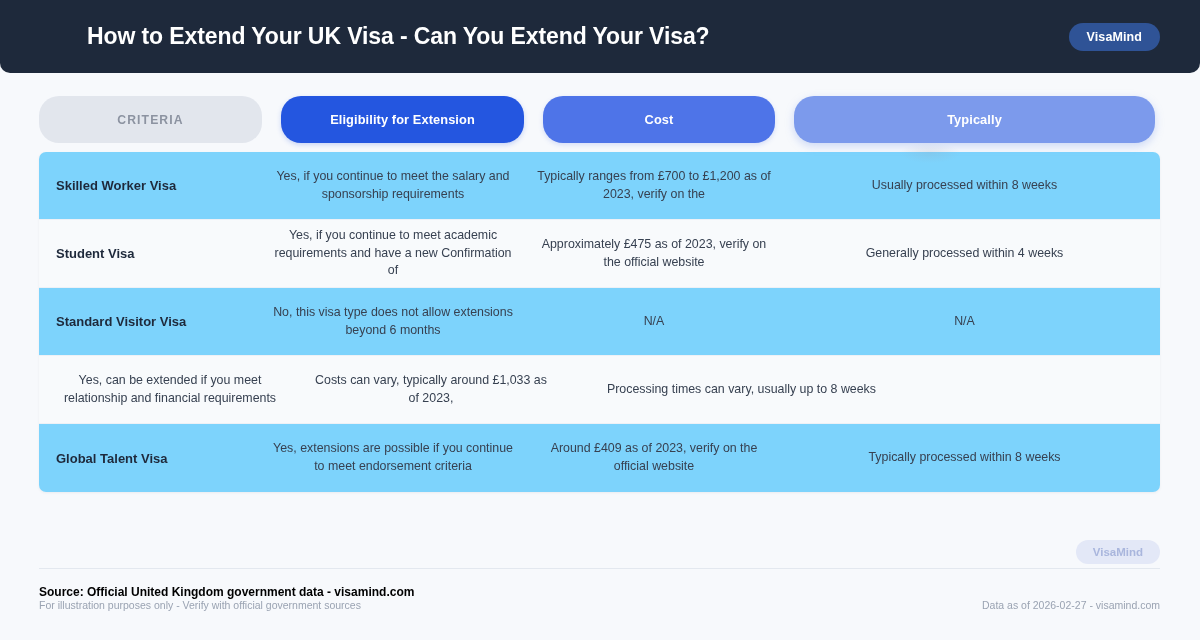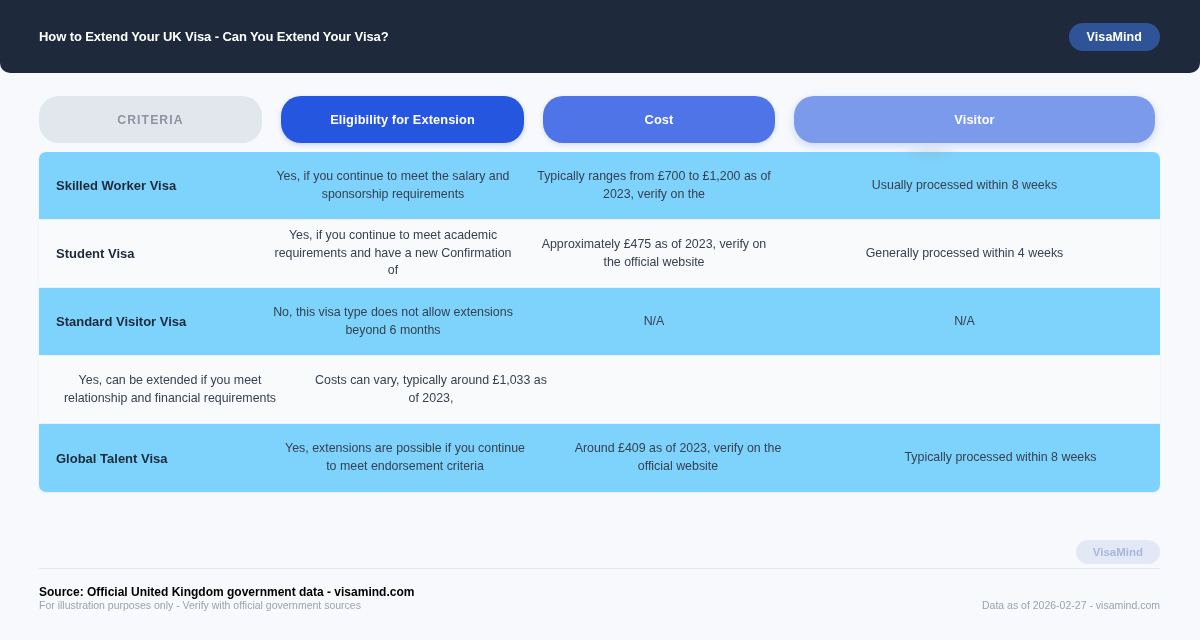--- a/index.html
+++ b/index.html
@@ -26,24 +26,25 @@
     display: flex;
     align-items: center;
     justify-content: space-between;
     padding: 0 40px 0 39px;
     position: relative;
     z-index: 5;
   }
 
   .header-title {
     color: #ffffff;
-    font-size: 13px;
+    font-size: 23px;
     font-weight: bold;
     letter-spacing: -0.1px;
     white-space: nowrap;
+    margin-left: 48px;
   }
 
   .brand-badge {
     background: #2f5396;
     color: #ffffff;
     font-size: 12.5px;
     font-weight: bold;
     padding: 7px 18px;
     border-radius: 14px;
     letter-spacing: 0.1px;
@@ -115,21 +116,21 @@
     overflow: hidden;
     box-shadow: 0 1px 3px rgba(15,23,42,0.055);
   }
 
   .row {
     display: flex;
     align-items: stretch;
     height: 68px;
     border-bottom: 1px solid #eef1f6;
   }
-  .row:last-child { border-bottom: none; gap: 12px; }
+  .row:last-child { border-bottom: none; }
   .row.odd  { background: #7dd3fc; }
   .row.even { background: #f8fafc; }
 
   .cell {
     display: flex;
     align-items: center;
     padding: 0 10px;
     flex: 0 0 auto;
   }
 
@@ -218,21 +219,21 @@
 </div>
 
 <div class="head-shadow"></div>
 
 <div class="table-wrap">
 
   <div class="col-headers">
     <div class="col-head c0">CRITERIA</div>
     <div class="col-head c1">Eligibility for Extension</div>
     <div class="col-head c2">Cost</div>
-    <div class="col-head c3">Visitor</div>
+    <div class="col-head c3">Typically</div>
   </div>
 
   <div class="rows">
 
     <div class="row odd">
       <div class="cell c0">
           <span>Skilled Worker Visa</span>
         </div>
       <div class="cell c1">
           <span class="cell-text">Yes, if you continue to meet the salary and sponsorship requirements</span>
@@ -274,20 +275,23 @@
           <span class="cell-text">N/A</span>
         </div>
     </div>
 
     <div class="row even">
       <div class="cell c1">
           <span class="cell-text">Yes, can be extended if you meet relationship and financial requirements</span>
         </div>
       <div class="cell c2">
           <span class="cell-text">Costs can vary, typically around £1,033 as of 2023,</span>
+        </div>
+      <div class="cell c3">
+          <span class="cell-text">Processing times can vary, usually up to 8 weeks</span>
         </div>
     </div>
 
     <div class="row odd">
       <div class="cell c0">
           <span>Global Talent Visa</span>
         </div>
       <div class="cell c1">
           <span class="cell-text">Yes, extensions are possible if you continue to meet endorsement criteria</span>
         </div>

